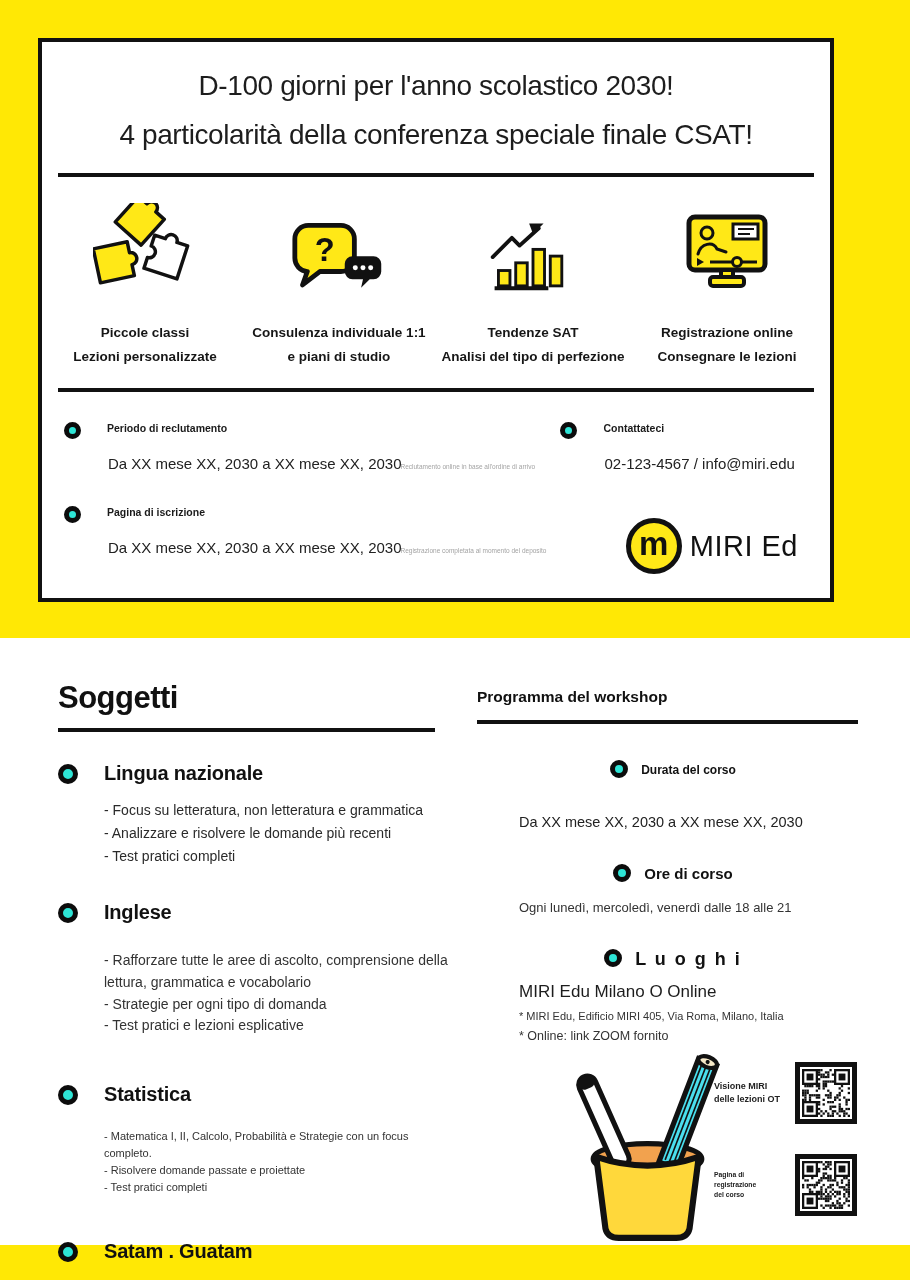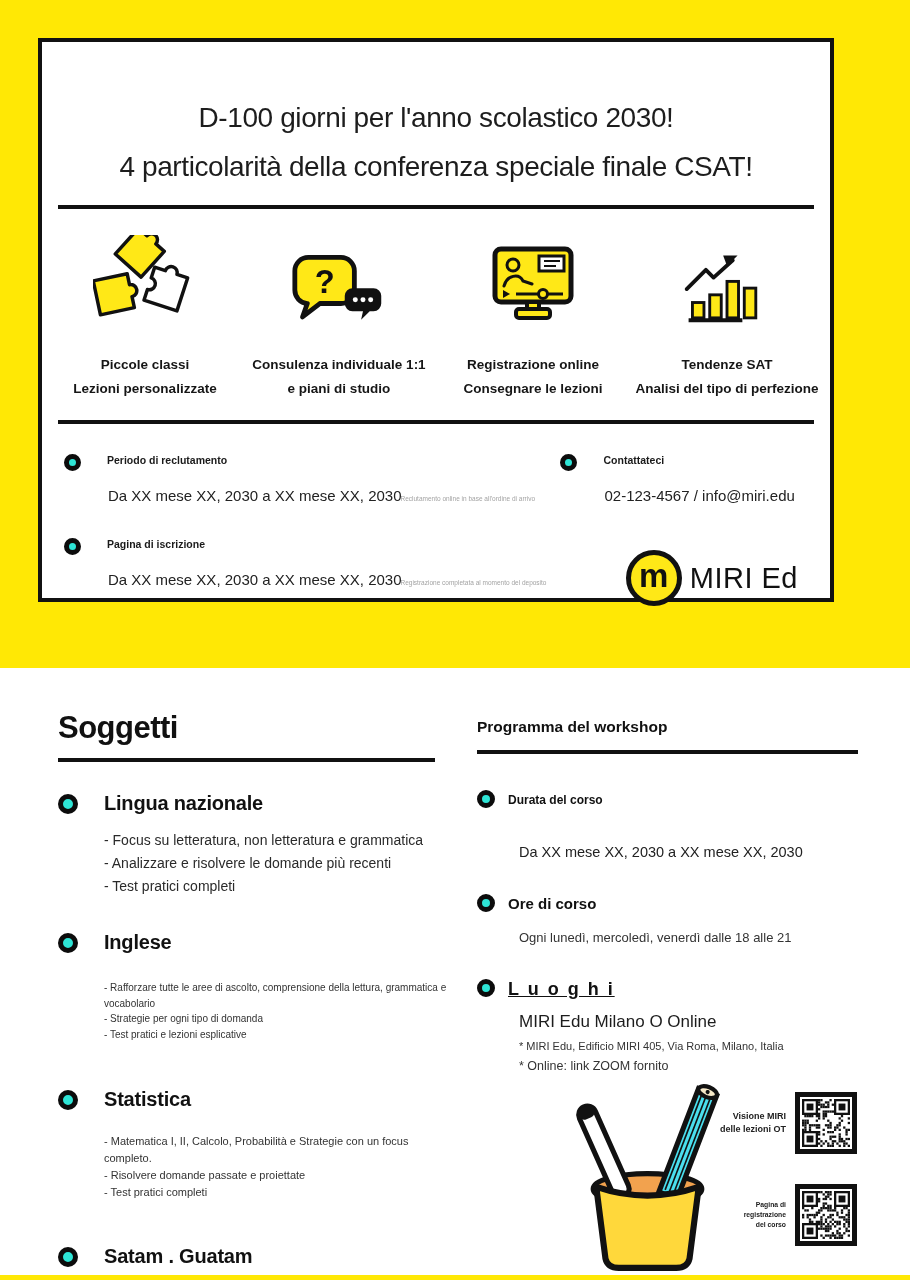--- a/index.html
+++ b/index.html
@@ -2,21 +2,21 @@
 <html><head>
 <meta charset="utf-8">
 <style>
   html,body{margin:0;padding:0;}
   body{font-family:"Liberation Sans",sans-serif;color:#111;}
   .page{position:relative;width:910px;height:1280px;background:#FFE805;overflow:hidden;}
 
   
   .card{position:absolute;left:38px;top:38px;width:788px;height:556px;background:#fff;border:4px solid #111;}
   .hero-title{text-align:center;font-size:28px;font-weight:400;letter-spacing:-0.4px;color:#1d1d1d;}
-  .hero-title.t1{margin-top:60px;}
+  .hero-title.t1{margin-top:28px;}
   .hero-title.t2{margin-top:17px;}
   .divider{height:4px;background:#111;margin:0 16px;}
   .divider.d1{margin-top:22px;}
   .features{display:flex;padding:14px 6px 6px 6px;}
   .feature{flex:1;text-align:center;}
   .icon-box{height:108px;display:flex;align-items:flex-end;justify-content:center;padding-bottom:8px;}
   .cap{margin-top:14px;font-size:13.5px;font-weight:700;line-height:1.75;color:#161616;}
   .divider.d2{margin-top:14px;}
 
   .info-grid{display:grid;grid-template-columns:1fr 1fr;padding:30px 22px 0 22px;}
@@ -28,55 +28,55 @@
   .info-label{font-size:10.5px;font-weight:700;color:#1a1a1a;}
   .info-value{margin:16px 0 0 44px;font-size:15px;color:#222;white-space:nowrap;}
   .tiny-note{font-size:6.5px;color:#a3a3a3;margin-left:-1px;}
   .contact-col{padding-left:14px;}
   .logo-row{display:flex;align-items:center;gap:8px;width:fit-content;margin:46px 10px 0 auto;}
   .logo-circle{width:46px;height:46px;border-radius:50%;background:#FFE817;border:5px solid #111;display:flex;align-items:center;justify-content:center;font-weight:900;font-size:33px;line-height:1;color:#111;box-sizing:content-box;}
   .logo-circle span{position:relative;top:-3px;}
   .logo-text{font-size:29px;color:#111;letter-spacing:0.5px;}
 
   
-  .lower{position:absolute;left:0;top:668px;width:910px;height:607px;background:#fff;}
+  .lower{position:absolute;left:0;top:638px;width:910px;height:607px;background:#fff;}
   .subjects{position:absolute;left:58px;top:42px;width:400px;}
   .subjects-heading{font-size:31px;font-weight:800;letter-spacing:-0.5px;border-bottom:4px solid #111;padding-bottom:12px;width:377px;}
   .subject{display:flex;gap:26px;}
   .subject .bullet{flex:0 0 auto;margin-top:2px;}
   .subject-title{font-size:20px;font-weight:700;letter-spacing:-0.2px;}
   .points{margin-top:14px;font-size:14px;color:#2a2a2a;line-height:1.65;}
-  .points.small{font-size:10px;line-height:1.55;color:#333;}
+  .points.small{font-size:14px;line-height:1.55;color:#333;}
   .s1{margin-top:30px;}
   .s2{margin-top:33px;}
   .s3{margin-top:46px;}
   .s4{margin-top:44px;}
   .s2 .points{margin-top:26px;}
   .s3 .points{margin-top:22px;}
 
   .program{position:absolute;left:477px;top:50px;width:392px;}
   .program-heading{font-size:15.5px;font-weight:800;border-bottom:4px solid #111;padding-bottom:14px;width:381px;}
-  .prog-row{display:flex;gap:13px;}
+  .prog-row{display:flex;gap:13px;justify-content:center;}
   .prog-row .bullet{flex:0 0 auto;width:18px;height:18px;margin-top:0;}
   .p1{margin-top:36px;}
   .p1 .prog-label{font-size:12px;font-weight:700;margin-top:3px;}
   .p1 .prog-value{font-size:14.5px;margin:17px 0 0 42px;color:#222;}
   .p2{margin-top:34px;}
   .p2 .prog-label{font-size:15px;font-weight:700;margin-top:1px;}
   .p3{margin-top:34px;}
-  .p3 .prog-label{font-size:18px;font-weight:700;letter-spacing:2px;text-decoration:underline;}
+  .p3 .prog-label{font-size:18px;font-weight:700;letter-spacing:2px;}
   .loc-value{font-size:17px;margin:12px 0 4px 42px;color:#1d1d1d;}
   .loc-note1{font-size:11px;margin:8px 0 0 42px;color:#333;}
   .loc-note2{font-size:12.5px;margin:7px 0 0 42px;color:#333;}
 
   .cup-wrap{position:absolute;left:555px;top:400px;width:185px;height:205px;}
   .qr-row{position:absolute;display:flex;align-items:center;gap:9px;}
   .qr1{left:714px;top:424px;}
   .qr2{left:714px;top:516px;}
-  .qr-label{width:72px;text-align:right;font-weight:700;line-height:1.45;color:#222;}
+  .qr-label{width:72px;font-weight:700;line-height:1.45;color:#222;}
   .qr1 .qr-label{font-size:9px;}
   .qr2 .qr-label{font-size:6.8px;}
   .qr-box{width:48px;height:48px;border:5px solid #111;background:#fff;padding:2px;}
   .qr-box svg{display:block;width:48px;height:48px;}
 </style>
 </head>
 <body>
 
 <div class="page">
 
@@ -122,57 +122,57 @@
           </svg>
         </div>
         <div class="cap">
           <div>Consulenza individuale 1:1</div>
           <div>e piani di studio</div>
         </div>
       </div>
 
       <div class="feature">
         <div class="icon-box">
+          <svg width="96" height="80" viewBox="0 0 100 80">
+            <g fill="#FFE817" stroke="#111" stroke-width="3">
+              <rect x="14" y="52" width="12" height="16"></rect>
+              <rect x="32" y="44" width="12" height="24"></rect>
+              <rect x="50" y="30" width="12" height="38"></rect>
+              <rect x="68" y="37" width="12" height="31"></rect>
+            </g>
+            <line x1="10" y1="70.5" x2="66" y2="70.5" stroke="#111" stroke-width="4"></line>
+            <polyline points="8,38 28,18 36,26 56,8" fill="none" stroke="#111" stroke-width="4" stroke-linejoin="round" stroke-linecap="round"></polyline>
+            <polygon points="61,3 50,14 46,3" fill="#111"></polygon>
+          </svg>
+        </div>
+        <div class="cap">
+          <div>Tendenze SAT</div>
+          <div>Analisi del tipo di perfezione</div>
+        </div>
+      </div>
+
+      <div class="feature">
+        <div class="icon-box">
           <svg width="100" height="88" viewBox="0 0 100 86">
             <rect x="12" y="5" width="76" height="53" rx="6" fill="#FFE817" stroke="#111" stroke-width="5"></rect>
             <rect x="44" y="58" width="12" height="7" fill="#FFE817" stroke="#111" stroke-width="4"></rect>
             <rect x="33" y="65" width="34" height="9" rx="3" fill="#FFE817" stroke="#111" stroke-width="4"></rect>
             <circle cx="30" cy="21" r="6" fill="none" stroke="#111" stroke-width="3"></circle>
             <path d="M21 42 c3 -11 15 -13 19 -5 l9 3" fill="none" stroke="#111" stroke-width="3" stroke-linecap="round"></path>
             <rect x="56" y="12" width="25" height="15" fill="#fff" stroke="#111" stroke-width="3"></rect>
             <line x1="61" y1="17" x2="77" y2="17" stroke="#111" stroke-width="2"></line>
             <line x1="61" y1="22" x2="73" y2="22" stroke="#111" stroke-width="2"></line>
             <polygon points="20,46 20,54 27,50" fill="#111"></polygon>
             <line x1="33" y1="50" x2="80" y2="50" stroke="#111" stroke-width="3"></line>
             <circle cx="60" cy="50" r="4.5" fill="#FFE817" stroke="#111" stroke-width="3"></circle>
           </svg>
         </div>
         <div class="cap">
           <div>Registrazione online</div>
           <div>Consegnare le lezioni</div>
-        </div>
-      </div>
-
-      <div class="feature">
-        <div class="icon-box">
-          <svg width="96" height="80" viewBox="0 0 100 80">
-            <g fill="#FFE817" stroke="#111" stroke-width="3">
-              <rect x="14" y="52" width="12" height="16"></rect>
-              <rect x="32" y="44" width="12" height="24"></rect>
-              <rect x="50" y="30" width="12" height="38"></rect>
-              <rect x="68" y="37" width="12" height="31"></rect>
-            </g>
-            <line x1="10" y1="70.5" x2="66" y2="70.5" stroke="#111" stroke-width="4"></line>
-            <polyline points="8,38 28,18 36,26 56,8" fill="none" stroke="#111" stroke-width="4" stroke-linejoin="round" stroke-linecap="round"></polyline>
-            <polygon points="61,3 50,14 46,3" fill="#111"></polygon>
-          </svg>
-        </div>
-        <div class="cap">
-          <div>Tendenze SAT</div>
-          <div>Analisi del tipo di perfezione</div>
         </div>
       </div>
     </div>
 
     <div class="divider d2"></div>
 
     <div class="info-grid">
       <div class="info-col">
         <div class="info-row">
           <div class="info-head">

